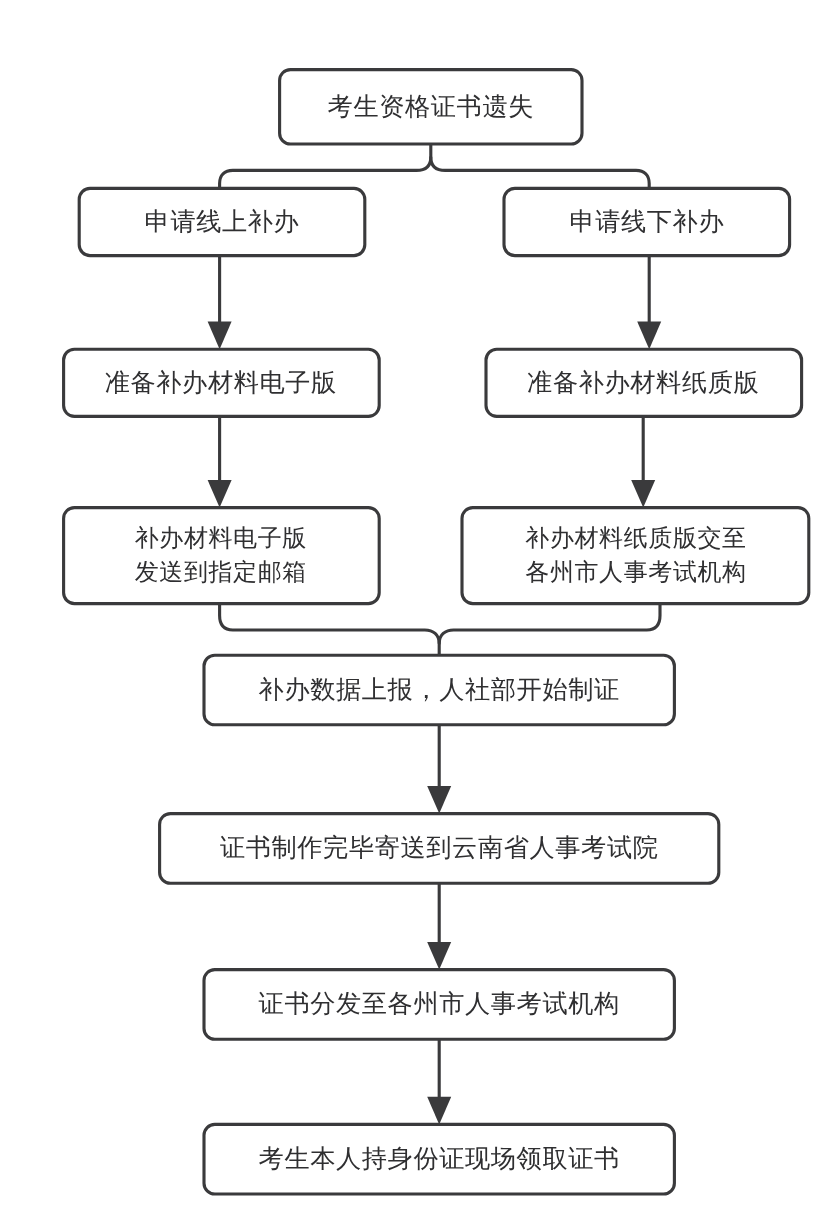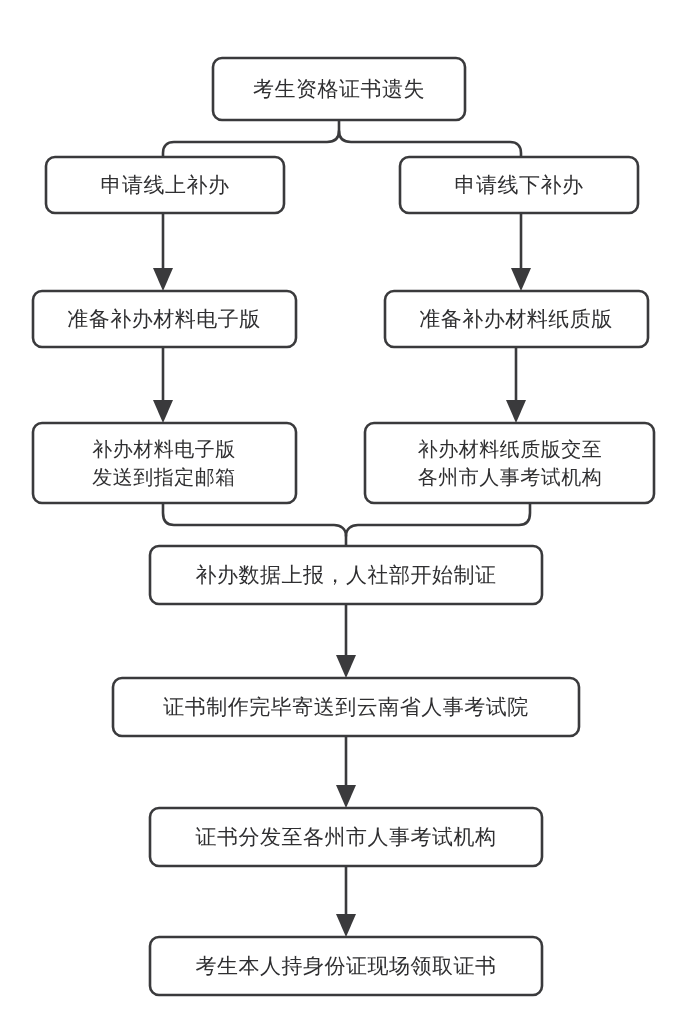--- a/index.html
+++ b/index.html
@@ -11,20 +11,21 @@
     width: 698px;
     height: 1024px;
     font-family: "DejaVu Serif", "Liberation Serif", serif;
     overflow: hidden;
   }
   #flowchart-root {
     position: relative;
     width: 614px;
     height: 1024px;
     background: #ffffff;
+    padding-left: 20px;
   }
   svg.chart-svg {
     display: block;
     width: 698px;
     height: 1024px;
   }
   .node-box {
     fill: #ffffff;
     stroke: #3a3a3c;
     stroke-width: 2.6;

